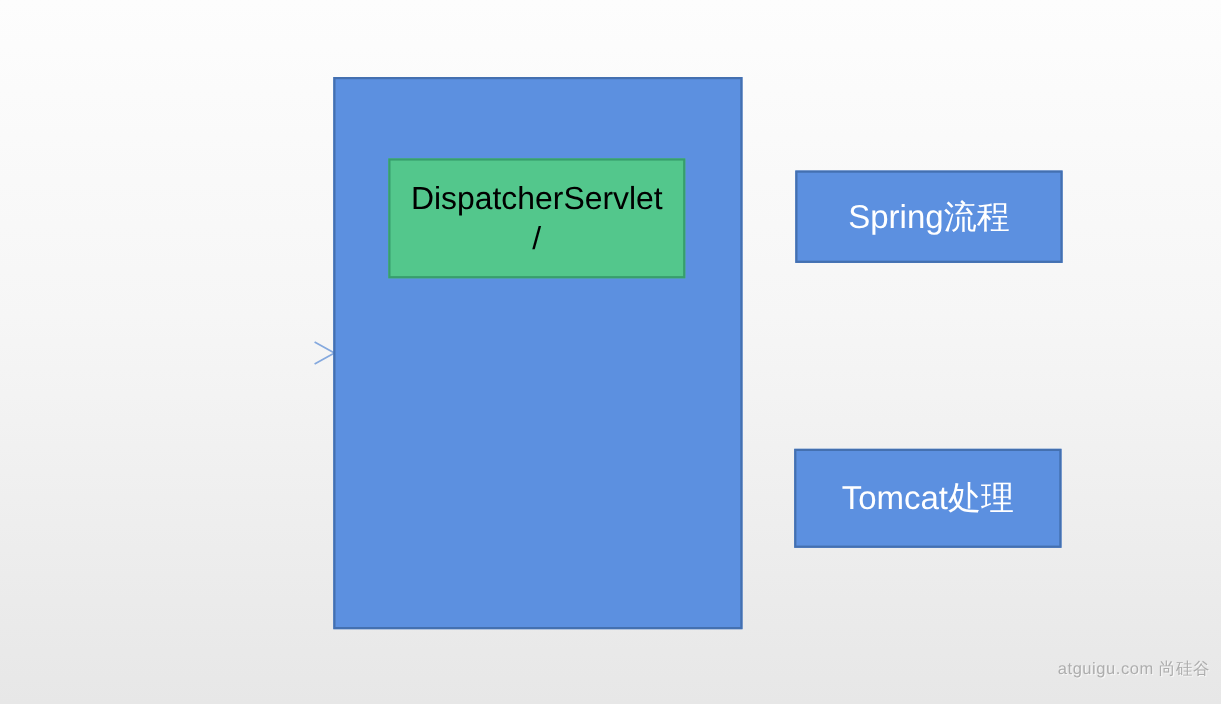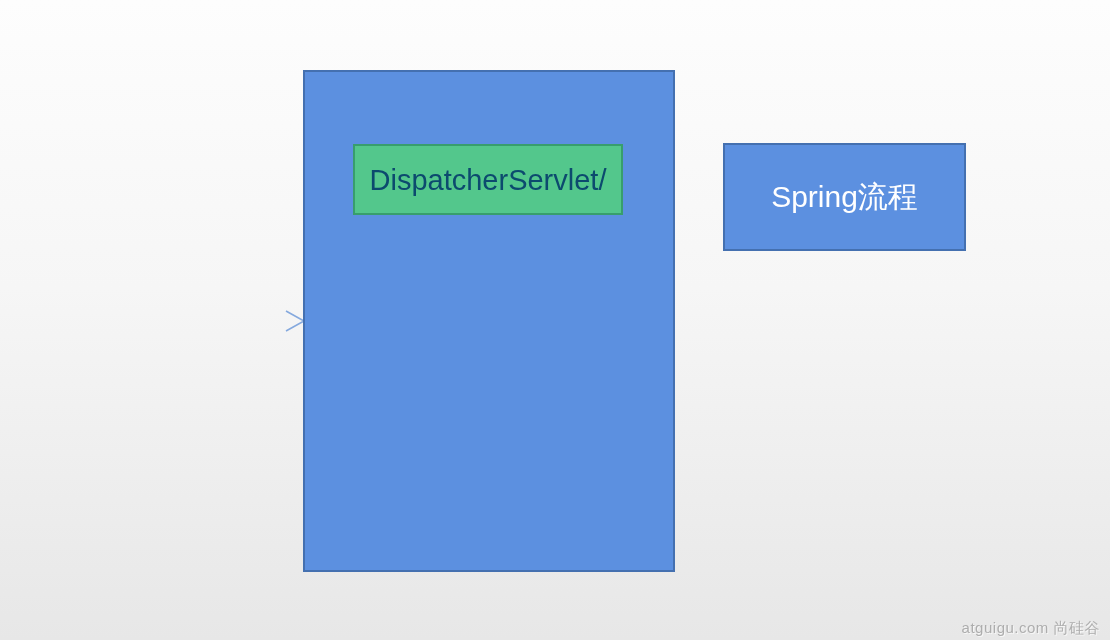--- a/index.html
+++ b/index.html
@@ -17,43 +17,43 @@
     font-family:"Liberation Sans","DejaVu Sans",sans-serif;
     background:linear-gradient(180deg,#FDFDFD 0%,#F6F6F6 45%,#E7E7E7 100%);
   }
   .slide{position:absolute;inset:0;}
   .big-rect{
     position:absolute;left:303px;top:70px;width:372px;height:502px;
     background:var(--box-blue);
     border:2px solid var(--box-blue-border);
   }
   .green-box{
-    position:absolute;width:270px;height:71px;
+    position:absolute;width:270px;height:109px;
     background:var(--box-green);
     border:2px solid var(--box-green-border);
-    display:flex;flex-direction:row;align-items:center;justify-content:center;
-    color:#0c4a6e;font-size:29px;line-height:36px;text-align:center;
+    display:flex;flex-direction:column;align-items:center;justify-content:center;
+    color:#000000;font-size:29px;line-height:36px;text-align:center;
   }
   .green-box.first{left:353px;top:144px;}
   .green-box.second{left:353px;top:406px;}
   .side-box{
     position:absolute;width:243px;
     background:var(--box-blue);
     border:2px solid var(--box-blue-border);
     display:flex;align-items:center;justify-content:center;
     color:#fff;font-size:30px;text-align:center;
   }
-  .side-box.spring{left:723px;top:143px;height:108px;}
+  .side-box.spring{left:723px;top:155px;height:84px;}
   .side-box.tomcat{left:722px;top:408px;height:90px;}
   .arrow{
     position:absolute;left:114px;top:306px;width:192px;height:30px;
     color:var(--arrow-blue);
   }
   .watermark{
-    position:absolute;right:10px;bottom:2px;
+    position:absolute;right:10px;bottom:22px;
     font-size:15px;color:var(--watermark-gray);
     text-shadow:1px 1px 0 #f7f7f7;
     letter-spacing:0.5px;
   }
 </style>
 </head>
 <body>
 
 <div class="slide">
 
@@ -74,16 +74,19 @@
   <div class="green-box first">
     <span>DispatcherServlet</span>
     <span>/</span>
   </div>
 
 
   <div class="side-box spring">
     <span>Spring流程</span>
   </div>
 
+  <div class="side-box tomcat">
+    <span>Tomcat处理</span>
+  </div>
 
   <div class="watermark">atguigu.com 尚硅谷</div>
 
 </div>
 
 </body></html>

